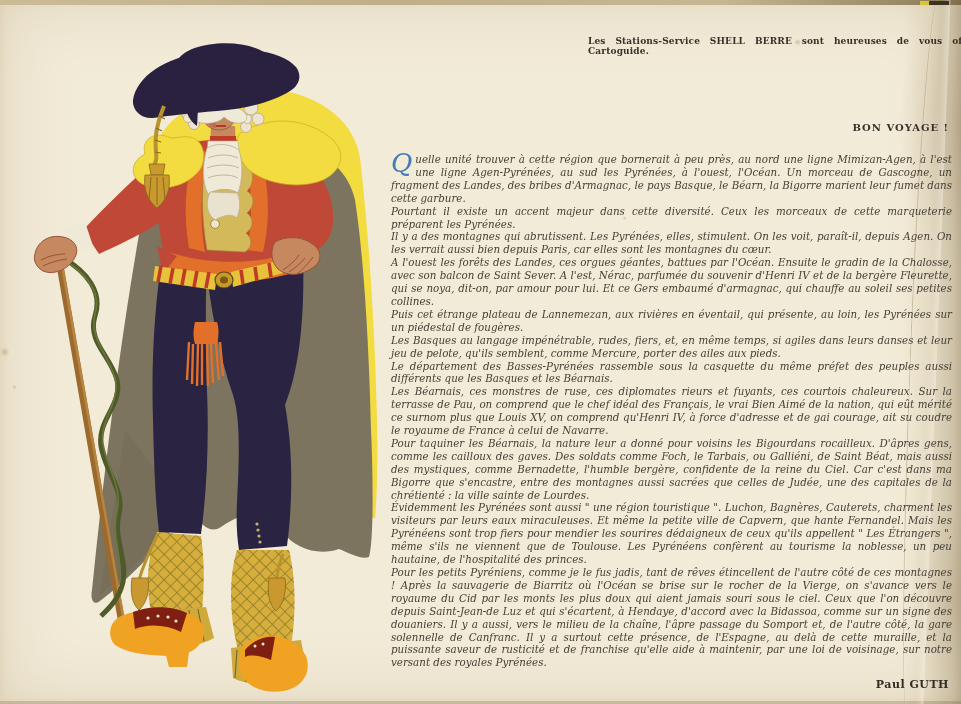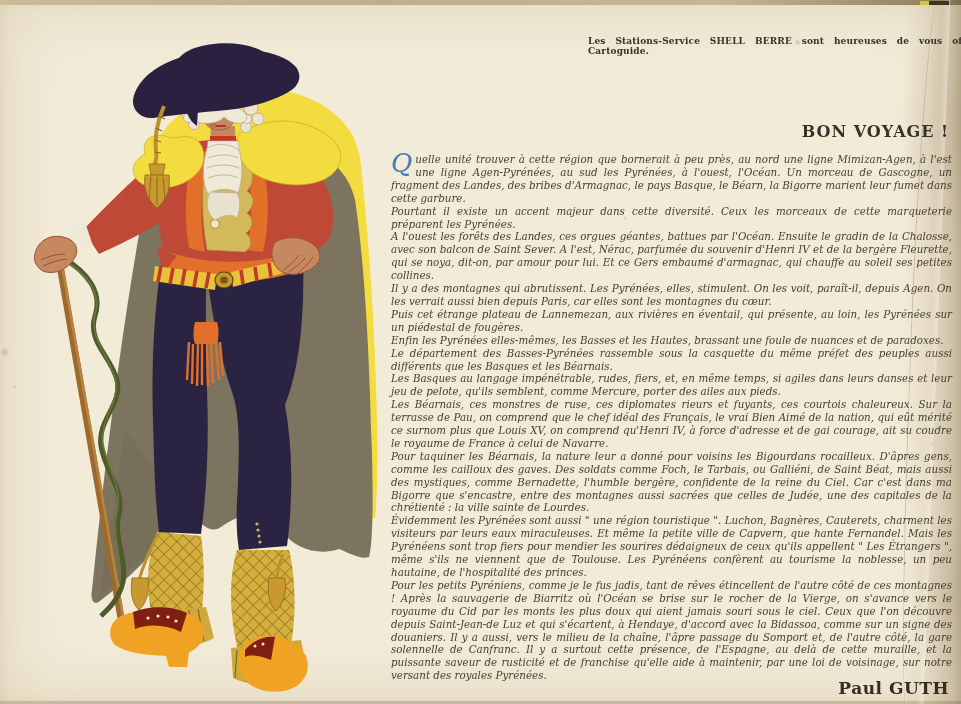--- a/index.html
+++ b/index.html
@@ -40,38 +40,38 @@
   .intro{
     position:absolute;left:540px;top:36px;width:413px;
     font-family:"DejaVu Serif","Liberation Serif",serif;
     font-weight:bold;font-size:9px;line-height:10.3px;
     color:#38312a;text-align:justify;word-spacing:2px;letter-spacing:.15px;margin-left:48px;
   }
   .intro p{margin:0 0 2px 0;}
   .bon-voyage{
     position:absolute;left:540px;top:122px;width:409px;
     font-family:"DejaVu Serif","Liberation Serif",serif;
-    font-weight:bold;font-size:16px;color:#38312a;text-align:right;letter-spacing:1px;
+    font-weight:bold;font-size:10px;color:#38312a;text-align:right;letter-spacing:1px;
   }
   .article{
     position:absolute;left:391px;top:153px;width:561px;
     font-family:"DejaVu Serif","Liberation Serif",serif;
     font-style:italic;font-size:10.3px;line-height:12.9px;
     color:#464036;text-align:justify;
   }
   .article p{margin:0;}
   .dropcap{
     float:left;
     font-size:26px;line-height:21px;height:22px;
     color:#4679b8;margin:0 3px 0 0;font-style:italic;font-weight:normal;
   }
   .signature{
     position:absolute;left:540px;top:678px;width:409px;
     font-family:"DejaVu Serif","Liberation Serif",serif;
-    font-weight:bold;font-size:17px;color:#332d24;text-align:right;letter-spacing:.5px;
+    font-weight:bold;font-size:11px;color:#332d24;text-align:right;letter-spacing:.5px;
   }
 </style>
 </head>
 <body>
 
 <div class="paper-vignette"></div>
 <div class="stains"></div>
 <div class="top-edge"></div>
 <div class="bottom-edge"></div>
 <div class="right-fold"></div>
@@ -280,25 +280,24 @@
 </svg>
 
 <div class="intro">
   <p>Les Stations-Service SHELL BERRE sont heureuses de vous offrir ce Cartoguide.</p>
 </div>
 <div class="bon-voyage">BON VOYAGE !</div>
 
 <div class="article">
   <p><span class="dropcap">Q</span><span>uelle unité trouver à cette région que bornerait à peu près, au nord une ligne Mimizan-Agen, à l'est une ligne Agen-Pyrénées, au sud les Pyrénées, à l'ouest, l'Océan. Un morceau de Gascogne, un fragment des Landes, des bribes d'Armagnac, le pays Basque, le Béarn, la Bigorre marient leur fumet dans cette garbure.</span></p>
   <p>Pourtant il existe un accent majeur dans cette diversité. Ceux les morceaux de cette marqueterie préparent les Pyrénées.</p>
+  <p>Il y a des montagnes qui abrutissent. Les Pyrénées, elles, stimulent. On les voit, paraît-il, depuis Agen. On les verrait aussi bien depuis Paris, car elles sont les montagnes du cœur.</p>
   <p>A l'ouest les forêts des Landes, ces orgues géantes, battues par l'Océan. Ensuite le gradin de la Chalosse, avec son balcon de Saint Sever. A l'est, Nérac, parfumée du souvenir d'Henri IV et de la bergère Fleurette, qui se noya, dit-on, par amour pour lui. Et ce Gers embaumé d'armagnac, qui chauffe au soleil ses petites collines.</p>
-  <p>Il y a des montagnes qui abrutissent. Les Pyrénées, elles, stimulent. On les voit, paraît-il, depuis Agen. On les verrait aussi bien depuis Paris, car elles sont les montagnes du cœur.</p>
   <p>Puis cet étrange plateau de Lannemezan, aux rivières en éventail, qui présente, au loin, les Pyrénées sur un piédestal de fougères.</p>
-  <p>Enfin les Pyrénées elles-mêmes, les Basses et les Hautes, brassant une foule de nuances et de paradoxes.</p>
+  <p>Les Basques au langage impénétrable, rudes, fiers, et, en même temps, si agiles dans leurs danses et leur jeu de pelote, qu'ils semblent, comme Mercure, porter des ailes aux pieds.</p>
   <p>Le département des Basses-Pyrénées rassemble sous la casquette du même préfet des peuples aussi différents que les Basques et les Béarnais.</p>
-  <p>Les Basques au langage impénétrable, rudes, fiers, et, en même temps, si agiles dans leurs danses et leur jeu de pelote, qu'ils semblent, comme Mercure, porter des ailes aux pieds.</p>
   <p>Les Béarnais, ces monstres de ruse, ces diplomates rieurs et fuyants, ces courtois chaleureux. Sur la terrasse de Pau, on comprend que le chef idéal des Français, le vrai Bien Aimé de la nation, qui eût mérité ce surnom plus que Louis XV, on comprend qu'Henri IV, à force d'adresse et de gai courage, ait su coudre le royaume de France à celui de Navarre.</p>
   <p>Pour taquiner les Béarnais, la nature leur a donné pour voisins les Bigourdans rocailleux. D'âpres gens, comme les cailloux des gaves. Des soldats comme Foch, le Tarbais, ou Galliéni, de Saint Béat, mais aussi des mystiques, comme Bernadette, l'humble bergère, confidente de la reine du Ciel. Car c'est dans ma Bigorre que s'encastre, entre des montagnes aussi sacrées que celles de Judée, une des capitales de la chrétienté : la ville sainte de Lourdes.</p>
   <p>Évidemment les Pyrénées sont aussi " une région touristique ". Luchon, Bagnères, Cauterets, charment les visiteurs par leurs eaux miraculeuses. Et même la petite ville de Capvern, que hante Fernandel. Mais les Pyrénéens sont trop fiers pour mendier les sourires dédaigneux de ceux qu'ils appellent " Les Étrangers ", même s'ils ne viennent que de Toulouse. Les Pyrénéens confèrent au tourisme la noblesse, un peu hautaine, de l'hospitalité des princes.</p>
   <p>Pour les petits Pyréniens, comme je le fus jadis, tant de rêves étincellent de l'autre côté de ces montagnes ! Après la sauvagerie de Biarritz où l'Océan se brise sur le rocher de la Vierge, on s'avance vers le royaume du Cid par les monts les plus doux qui aient jamais souri sous le ciel. Ceux que l'on découvre depuis Saint-Jean-de Luz et qui s'écartent, à Hendaye, d'accord avec la Bidassoa, comme sur un signe des douaniers. Il y a aussi, vers le milieu de la chaîne, l'âpre passage du Somport et, de l'autre côté, la gare solennelle de Canfranc. Il y a surtout cette présence, de l'Espagne, au delà de cette muraille, et la puissante saveur de rusticité et de franchise qu'elle aide à maintenir, par une loi de voisinage, sur notre versant des royales Pyrénées.</p>
 </div>
 
 <div class="signature">Paul GUTH</div>
 
 </body></html>

